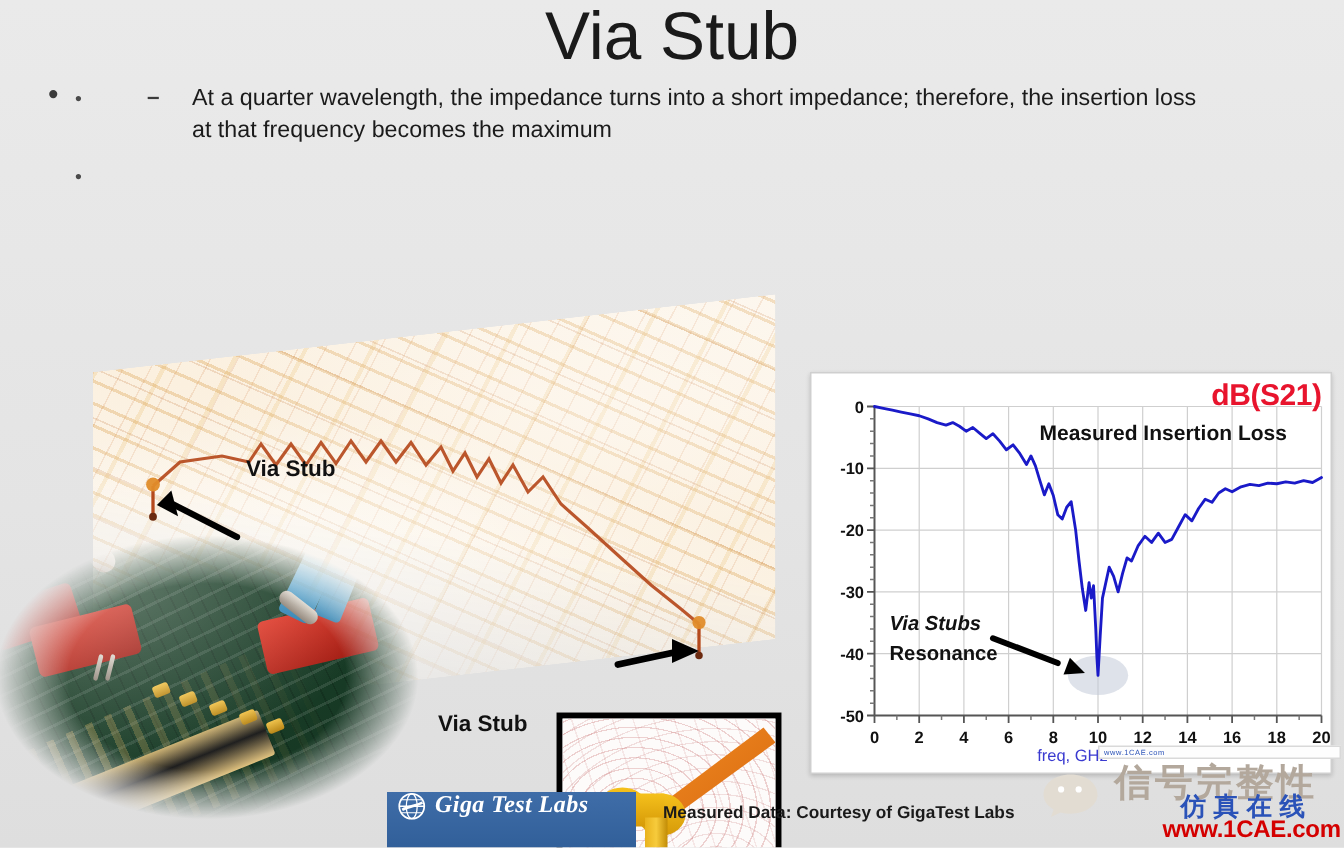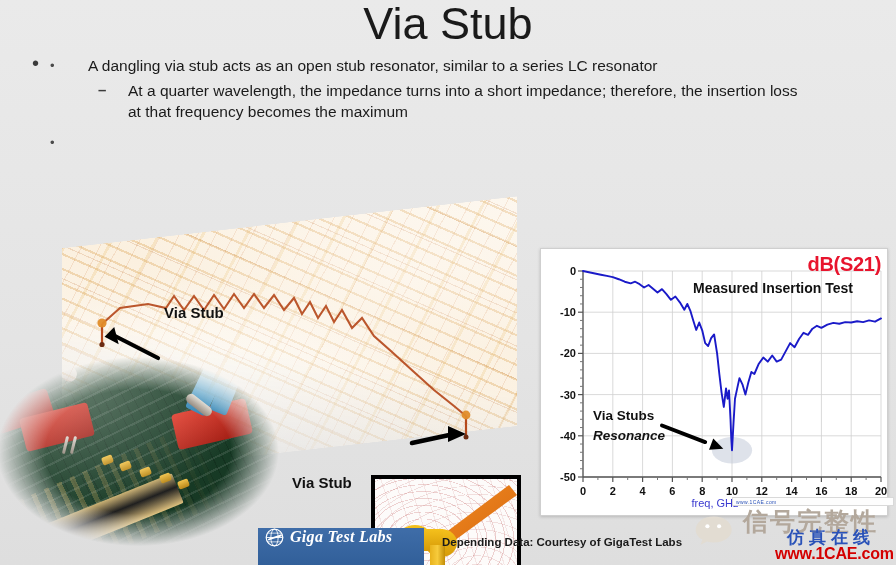--- a/index.html
+++ b/index.html
@@ -264,21 +264,20 @@
   <div id="title">Via Stub</div>
 
   <div id="bullets">
 
     <div class="b1">
       <span class="mk">•</span>
     </div>
 
     <div class="b2">
       <span class="mk">•</span>
-      <span>A dangling via stub acts as an open stub resonator, similar to a series LC resonator</span>
     </div>
 
     <div class="b3">
       <span class="mk">–</span>
       <div class="l1">At a quarter wavelength, the impedance turns into a short impedance; therefore, the insertion loss</div>
       <div class="l2">at that frequency becomes the maximum</div>
     </div>
 
     <div class="b2" style="margin-top:10px;">
       <span class="mk">•</span>
@@ -381,21 +380,21 @@
     <svg class="globe" viewBox="0 0 24 24">
       <circle cx="12" cy="12" r="10.5" fill="none" stroke="#ffffff" stroke-width="1.5"></circle>
       <ellipse cx="12" cy="12" rx="4.6" ry="10.5" fill="none" stroke="#ffffff" stroke-width="1.1"></ellipse>
       <line x1="1.5" y1="12" x2="22.5" y2="12" stroke="#ffffff" stroke-width="1.1"></line>
       <line x1="3" y1="6.5" x2="21" y2="6.5" stroke="#ffffff" stroke-width=".9"></line>
       <line x1="3" y1="17.5" x2="21" y2="17.5" stroke="#ffffff" stroke-width=".9"></line>
       <path d="M4 15 C9 12, 15 12, 21 9" fill="none" stroke="#ffffff" stroke-width="2.2"></path>
     </svg>
     <span class="wordmark">Giga Test Labs</span>
   </div>
-  <div id="credit">Depending Data: Courtesy of GigaTest Labs</div>
+  <div id="credit">Measured Data: Courtesy of GigaTest Labs</div>
 
   <div id="chartbox">
     <svg id="chart-svg" viewBox="0 0 348 268" preserveAspectRatio="none">
       <g id="grid-layer">
           <line x1="42" y1="22" x2="42" y2="228" stroke="#cfcfcf" stroke-width="0.8"></line>
           <line x1="71.8" y1="22" x2="71.8" y2="228" stroke="#cfcfcf" stroke-width="0.8"></line>
           <line x1="101.6" y1="22" x2="101.6" y2="228" stroke="#cfcfcf" stroke-width="0.8"></line>
           <line x1="131.39999999999998" y1="22" x2="131.39999999999998" y2="228" stroke="#cfcfcf" stroke-width="0.8"></line>
           <line x1="161.2" y1="22" x2="161.2" y2="228" stroke="#cfcfcf" stroke-width="0.8"></line>
           <line x1="191" y1="22" x2="191" y2="228" stroke="#cfcfcf" stroke-width="0.8"></line>
@@ -487,23 +486,23 @@
           <text x="35" y="26" text-anchor="end" font-family="Liberation Sans, sans-serif" font-size="11" fill="#111" font-weight="bold">0</text>
           <text x="35" y="67.19999999999999" text-anchor="end" font-family="Liberation Sans, sans-serif" font-size="11" fill="#111" font-weight="bold">-10</text>
           <text x="35" y="108.4" text-anchor="end" font-family="Liberation Sans, sans-serif" font-size="11" fill="#111" font-weight="bold">-20</text>
           <text x="35" y="149.6" text-anchor="end" font-family="Liberation Sans, sans-serif" font-size="11" fill="#111" font-weight="bold">-30</text>
           <text x="35" y="190.8" text-anchor="end" font-family="Liberation Sans, sans-serif" font-size="11" fill="#111" font-weight="bold">-40</text>
           <text x="35" y="232" text-anchor="end" font-family="Liberation Sans, sans-serif" font-size="11" fill="#111" font-weight="bold">-50</text>
         </g>
       <text id="xlab" x="174" y="258" text-anchor="middle" font-family="Liberation Sans, sans-serif" font-size="11" fill="#3a3ad0">freq, GHz</text>
     </svg>
     <div id="db-label">dB(S21)</div>
-    <div id="mil-label">Measured Insertion Test</div>
-    <div class="chart-ann" style="left:52px; top:159px;">Via Stubs</div>
-    <div class="chart-ann" style="left:52px; top:179px;font-style:italic;">Resonance</div>
+    <div id="mil-label">Measured Insertion Loss</div>
+    <div class="chart-ann" style="left:52px; top:159px;font-style:italic;">Via Stubs</div>
+    <div class="chart-ann" style="left:52px; top:179px;">Resonance</div>
   </div>
 
   <div id="wm">
     <div id="wm-strip">
       <i>www.1CAE.com</i>
     </div>
     <svg class="wechat" viewBox="0 0 60 40">
       <path d="M23 6 C11 6 3 13 3 21 C3 25.5 6 29.5 10.5 31.8 L8.5 37.5 L15.5 34 C18 34.7 20.5 35 23 35
                C35 35 43 28 43 21 C43 13 35 6 23 6 Z" fill="#e2dcd2"></path>
       <circle cx="16" cy="17" r="2.3" fill="#ffffff"></circle>

